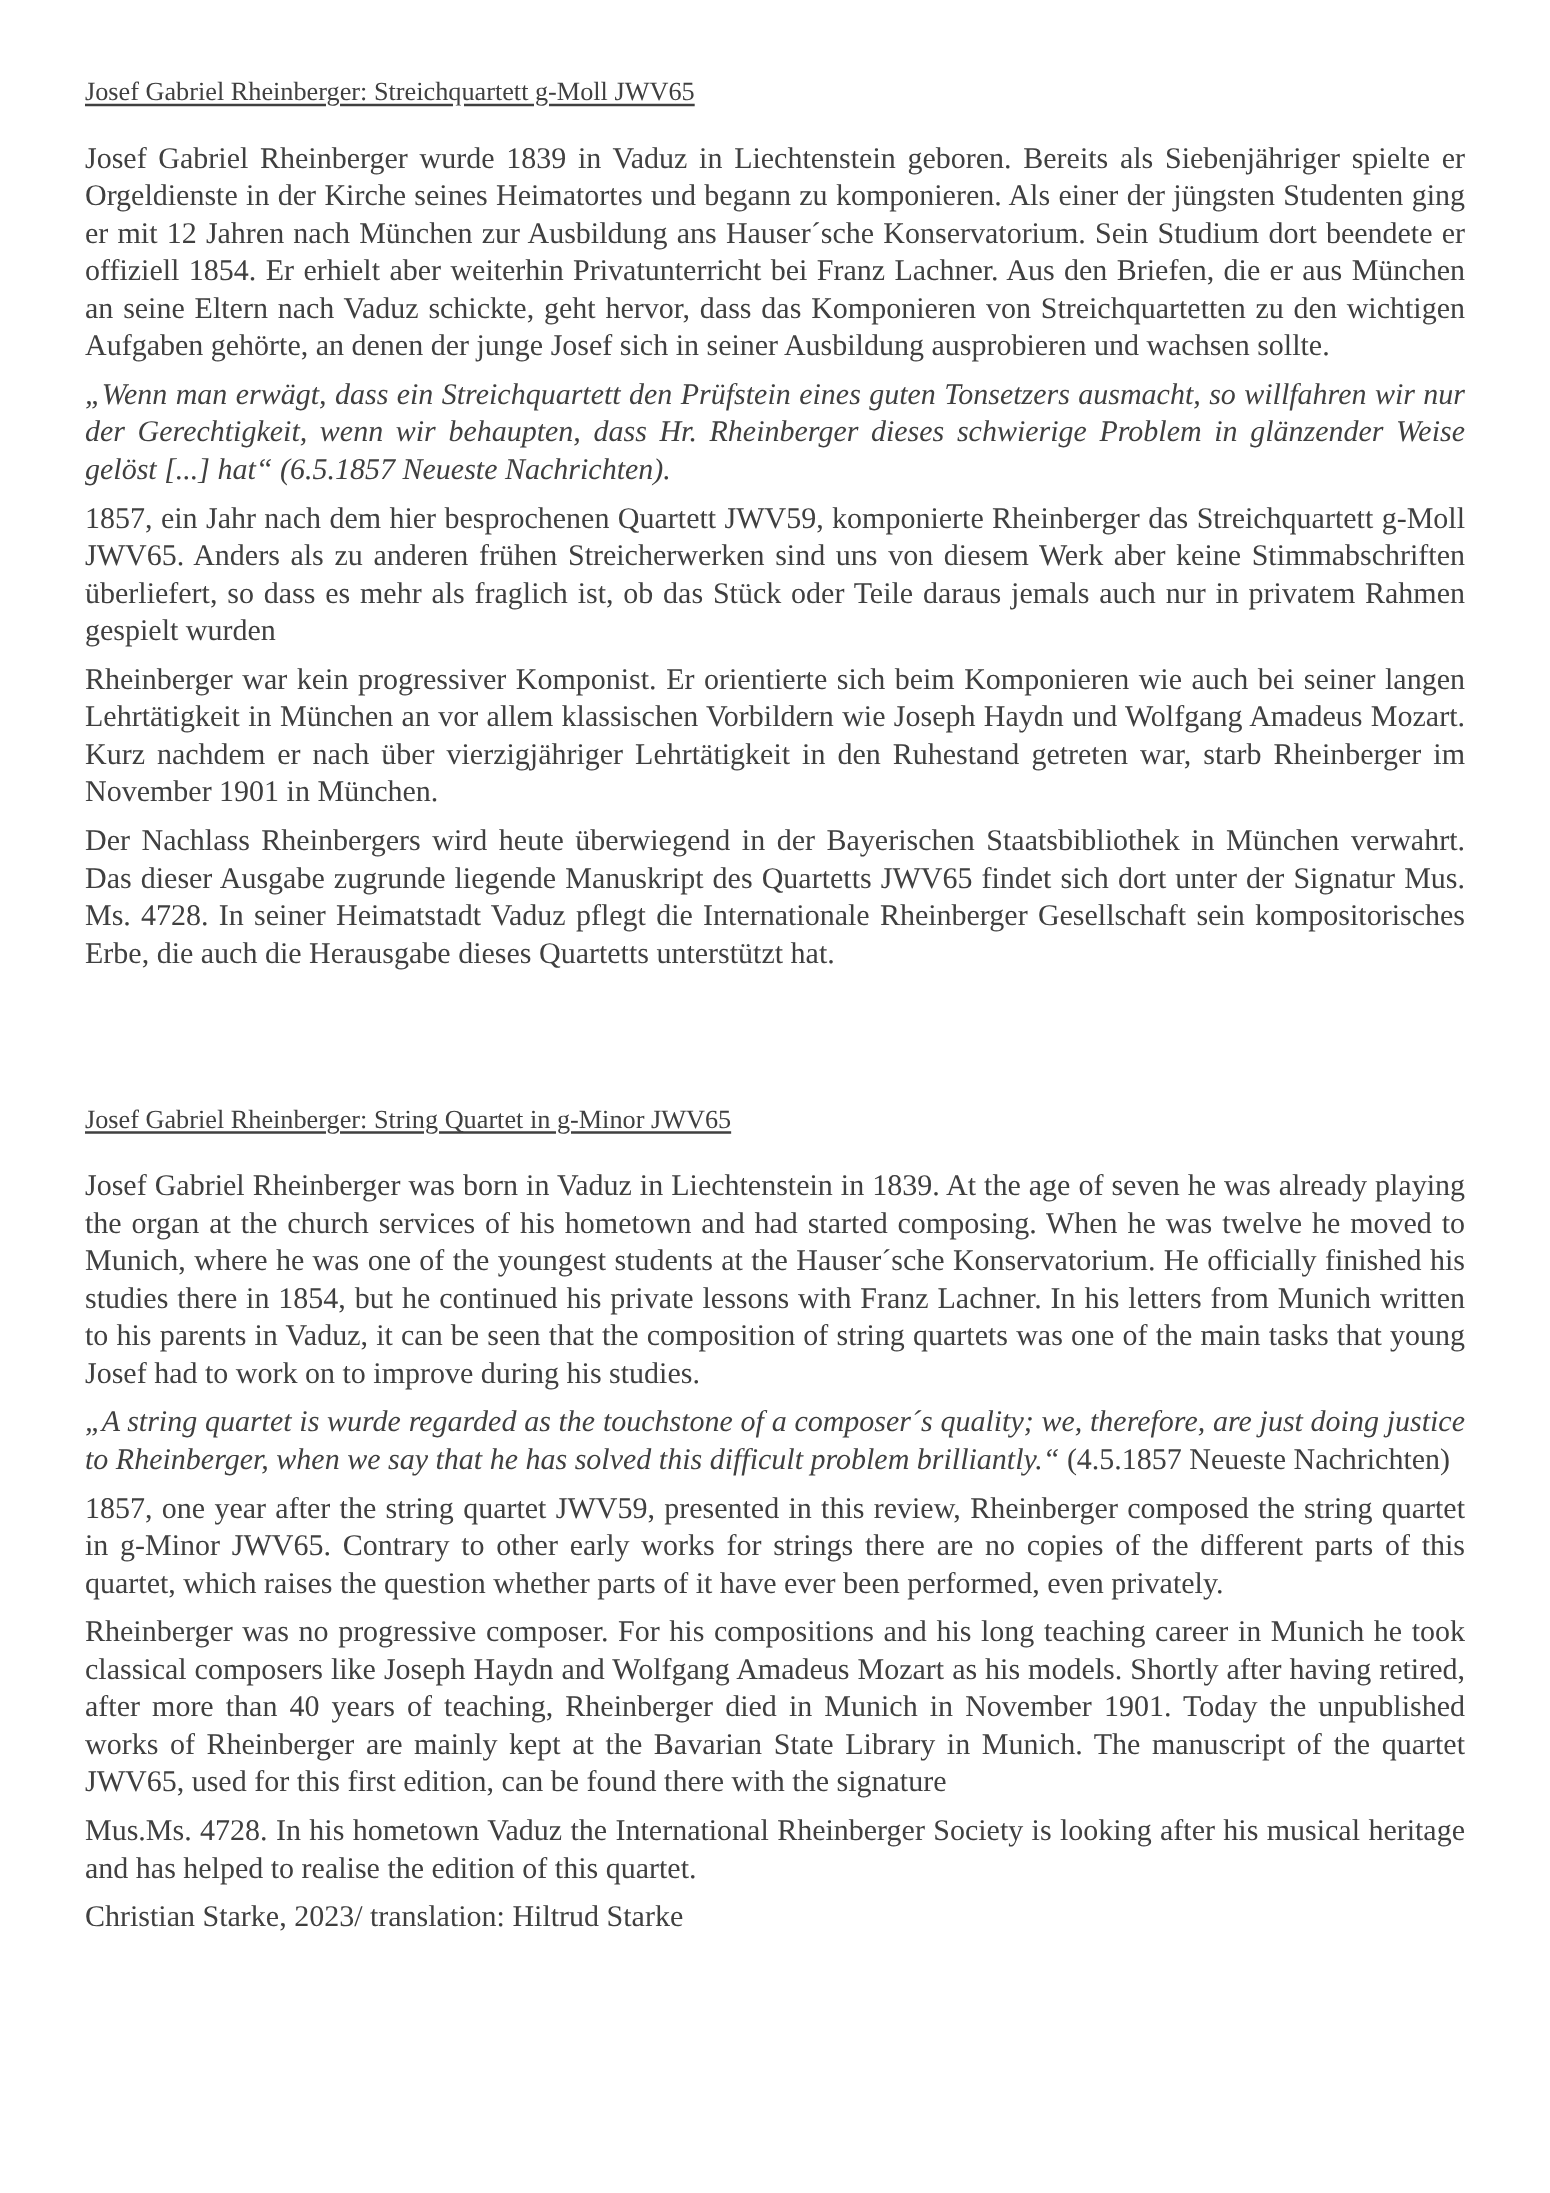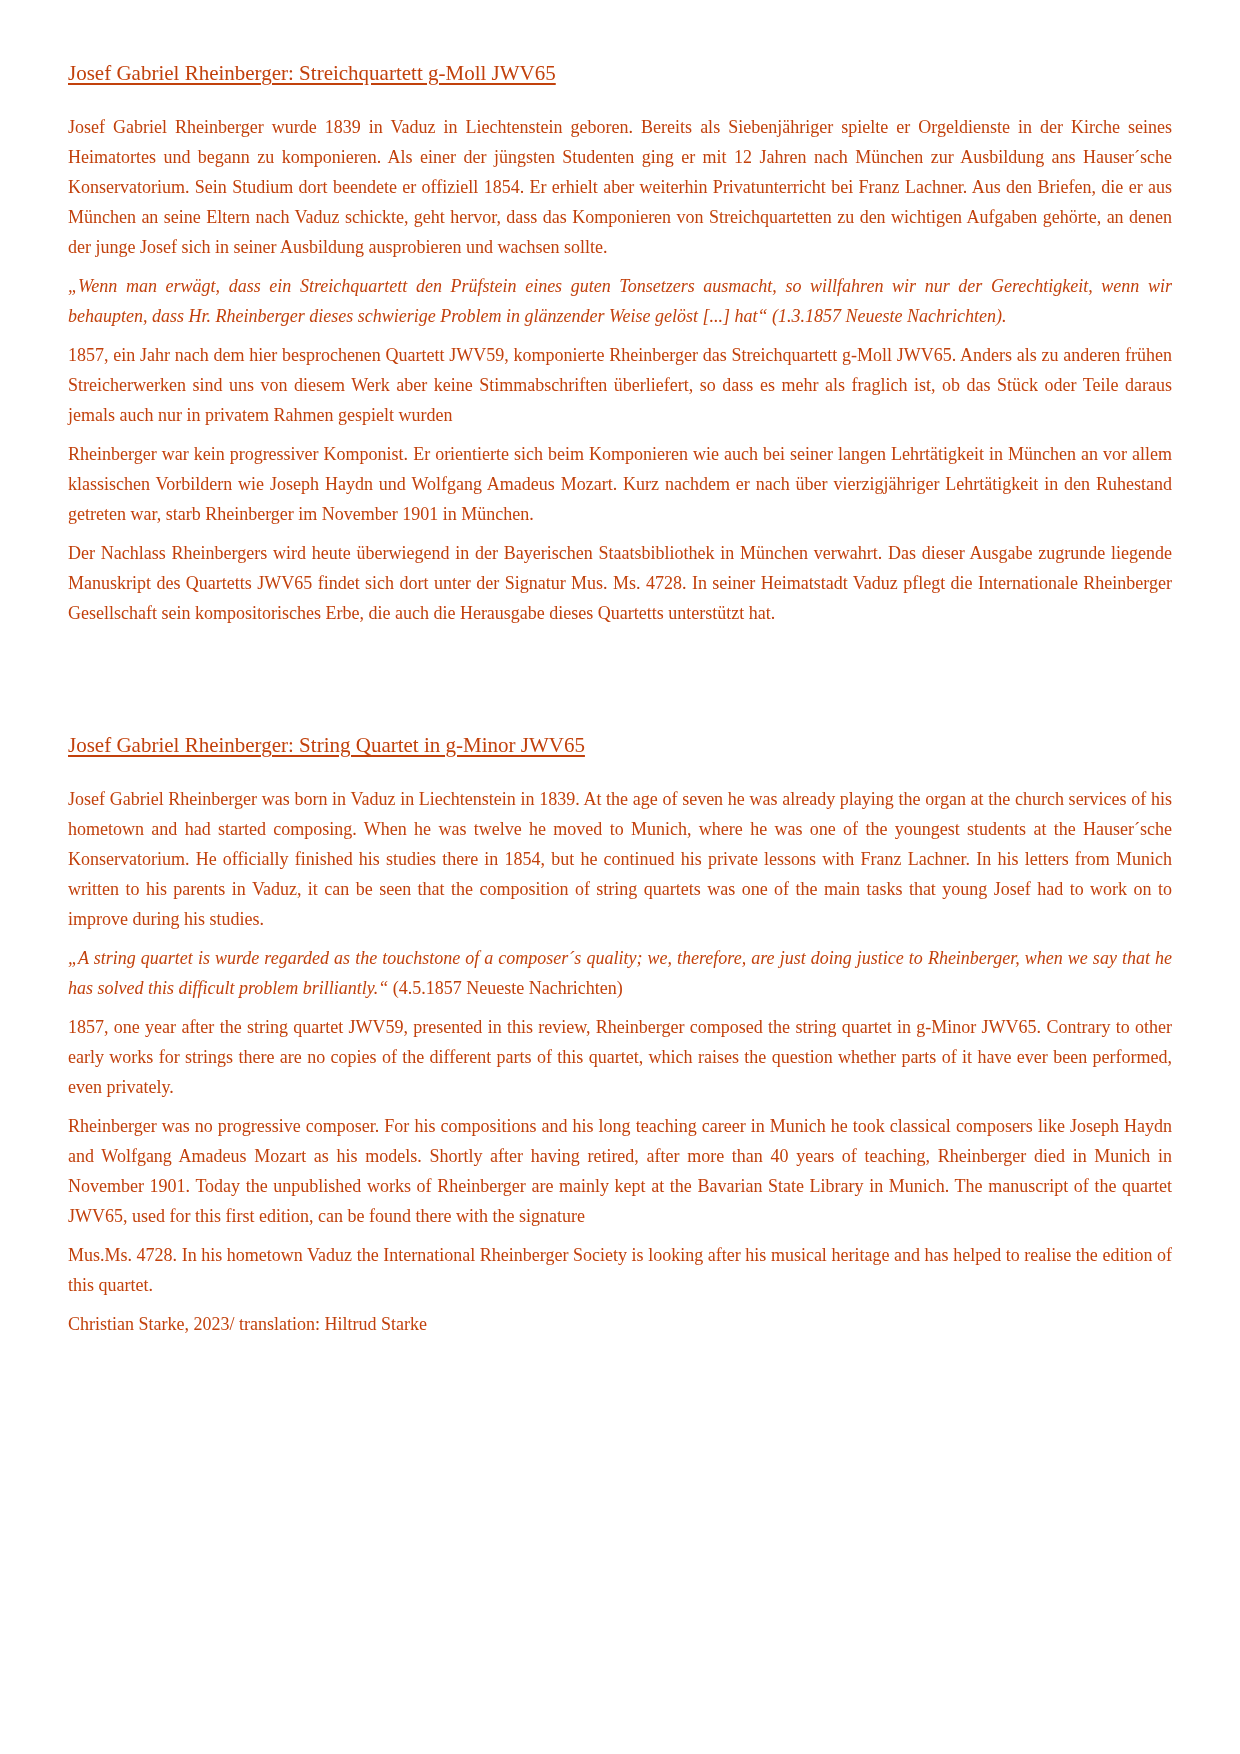--- a/index.html
+++ b/index.html
@@ -5,37 +5,37 @@
     html, body {
       margin: 0;
       padding: 0;
       background: #ffffff;
     }
     .page {
       width: 1240px;
       min-height: 1754px;
       box-sizing: border-box;
       background: #ffffff;
-      color: #c2410c;
+      color: #404040;
       font-family: "Liberation Serif", "DejaVu Serif", serif;
       padding: 58px 68px 40px 68px;
     }
     .doc-title {
       font-size: 21px;
       font-weight: normal;
       line-height: 30px;
       text-decoration: underline;
       text-underline-offset: 3px;
       margin: 0 0 24px 0;
     }
     .section-english .doc-title {
       margin-top: 102px;
     }
     .page p {
-      font-size: 18px;
+      font-size: 24px;
       line-height: 30px;
       text-align: justify;
       margin: 0 0 9px 0;
     }
     .quote {
       font-style: italic;
     }
     .quote .roman {
       font-style: normal;
     }
@@ -47,21 +47,21 @@
 </head>
 <body>
 
 <div class="page">
 
   <div class="section-german">
     <h2 class="doc-title">Josef Gabriel Rheinberger: Streichquartett g-Moll JWV65</h2>
 
     <p>Josef Gabriel Rheinberger wurde 1839 in Vaduz in Liechtenstein geboren. Bereits als Siebenjähriger spielte er Orgeldienste in der Kirche seines Heimatortes und begann zu komponieren. Als einer der jüngsten Studenten ging er mit 12 Jahren nach München zur Ausbildung ans Hauser´sche Konservatorium. Sein Studium dort beendete er offiziell 1854. Er erhielt aber weiterhin Privatunterricht bei Franz Lachner. Aus den Briefen, die er aus München an seine Eltern nach Vaduz schickte, geht hervor, dass das Komponieren von Streichquartetten zu den wichtigen Aufgaben gehörte, an denen der junge Josef sich in seiner Ausbildung ausprobieren und wachsen sollte.</p>
 
-    <p class="quote">„Wenn man erwägt, dass ein Streichquartett den Prüfstein eines guten Tonsetzers ausmacht, so willfahren wir nur der Gerechtigkeit, wenn wir behaupten, dass Hr. Rheinberger dieses schwierige Problem in glänzender Weise gelöst [...] hat“ (1.3.1857 Neueste Nachrichten).</p>
+    <p class="quote">„Wenn man erwägt, dass ein Streichquartett den Prüfstein eines guten Tonsetzers ausmacht, so willfahren wir nur der Gerechtigkeit, wenn wir behaupten, dass Hr. Rheinberger dieses schwierige Problem in glänzender Weise gelöst [...] hat“ (6.5.1857 Neueste Nachrichten).</p>
 
     <p>1857, ein Jahr nach dem hier besprochenen Quartett JWV59, komponierte Rheinberger das Streichquartett g-Moll JWV65. Anders als zu anderen frühen Streicherwerken sind uns von diesem Werk aber keine Stimmabschriften überliefert, so dass es mehr als fraglich ist, ob das Stück oder Teile daraus jemals auch nur in privatem Rahmen gespielt wurden</p>
 
     <p>Rheinberger war kein progressiver Komponist. Er orientierte sich beim Komponieren wie auch bei seiner langen Lehrtätigkeit in München an vor allem klassischen Vorbildern wie Joseph Haydn und Wolfgang Amadeus Mozart. Kurz nachdem er nach über vierzigjähriger Lehrtätigkeit in den Ruhestand getreten war, starb Rheinberger im November 1901 in München.</p>
 
     <p>Der Nachlass Rheinbergers wird heute überwiegend in der Bayerischen Staatsbibliothek in München verwahrt. Das dieser Ausgabe zugrunde liegende Manuskript des Quartetts JWV65 findet sich dort unter der Signatur Mus. Ms. 4728. In seiner Heimatstadt Vaduz pflegt die Internationale Rheinberger Gesellschaft sein kompositorisches Erbe, die auch die Herausgabe dieses Quartetts unterstützt hat.</p>
   </div>
 
   <div class="section-english">
     <h2 class="doc-title">Josef Gabriel Rheinberger: String Quartet in g-Minor JWV65</h2>

